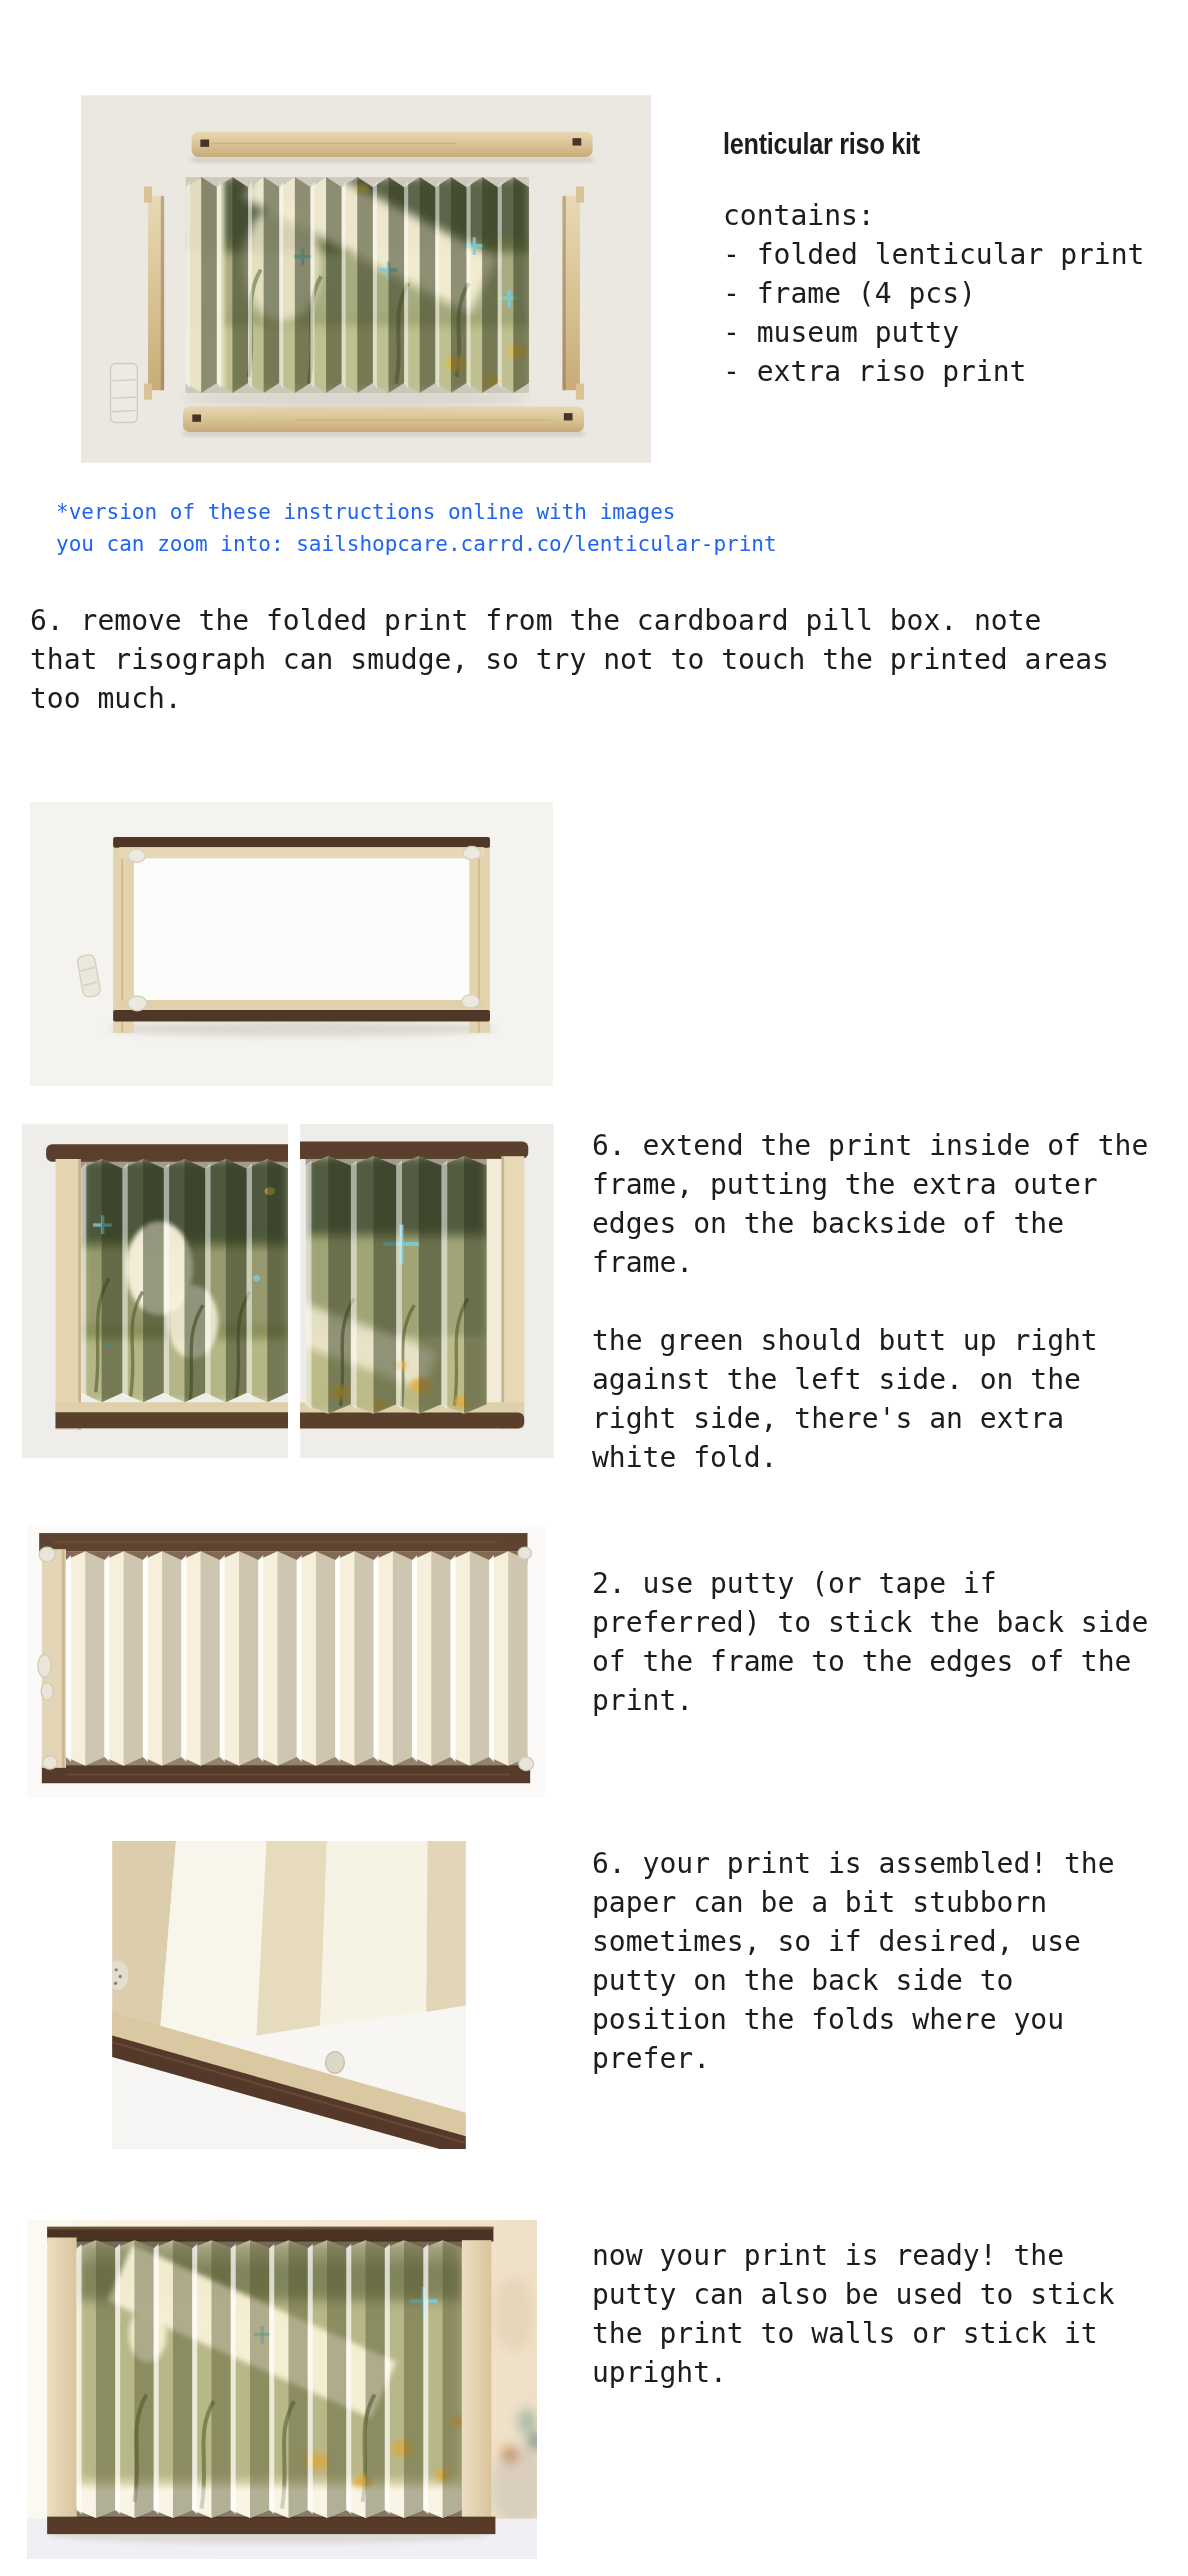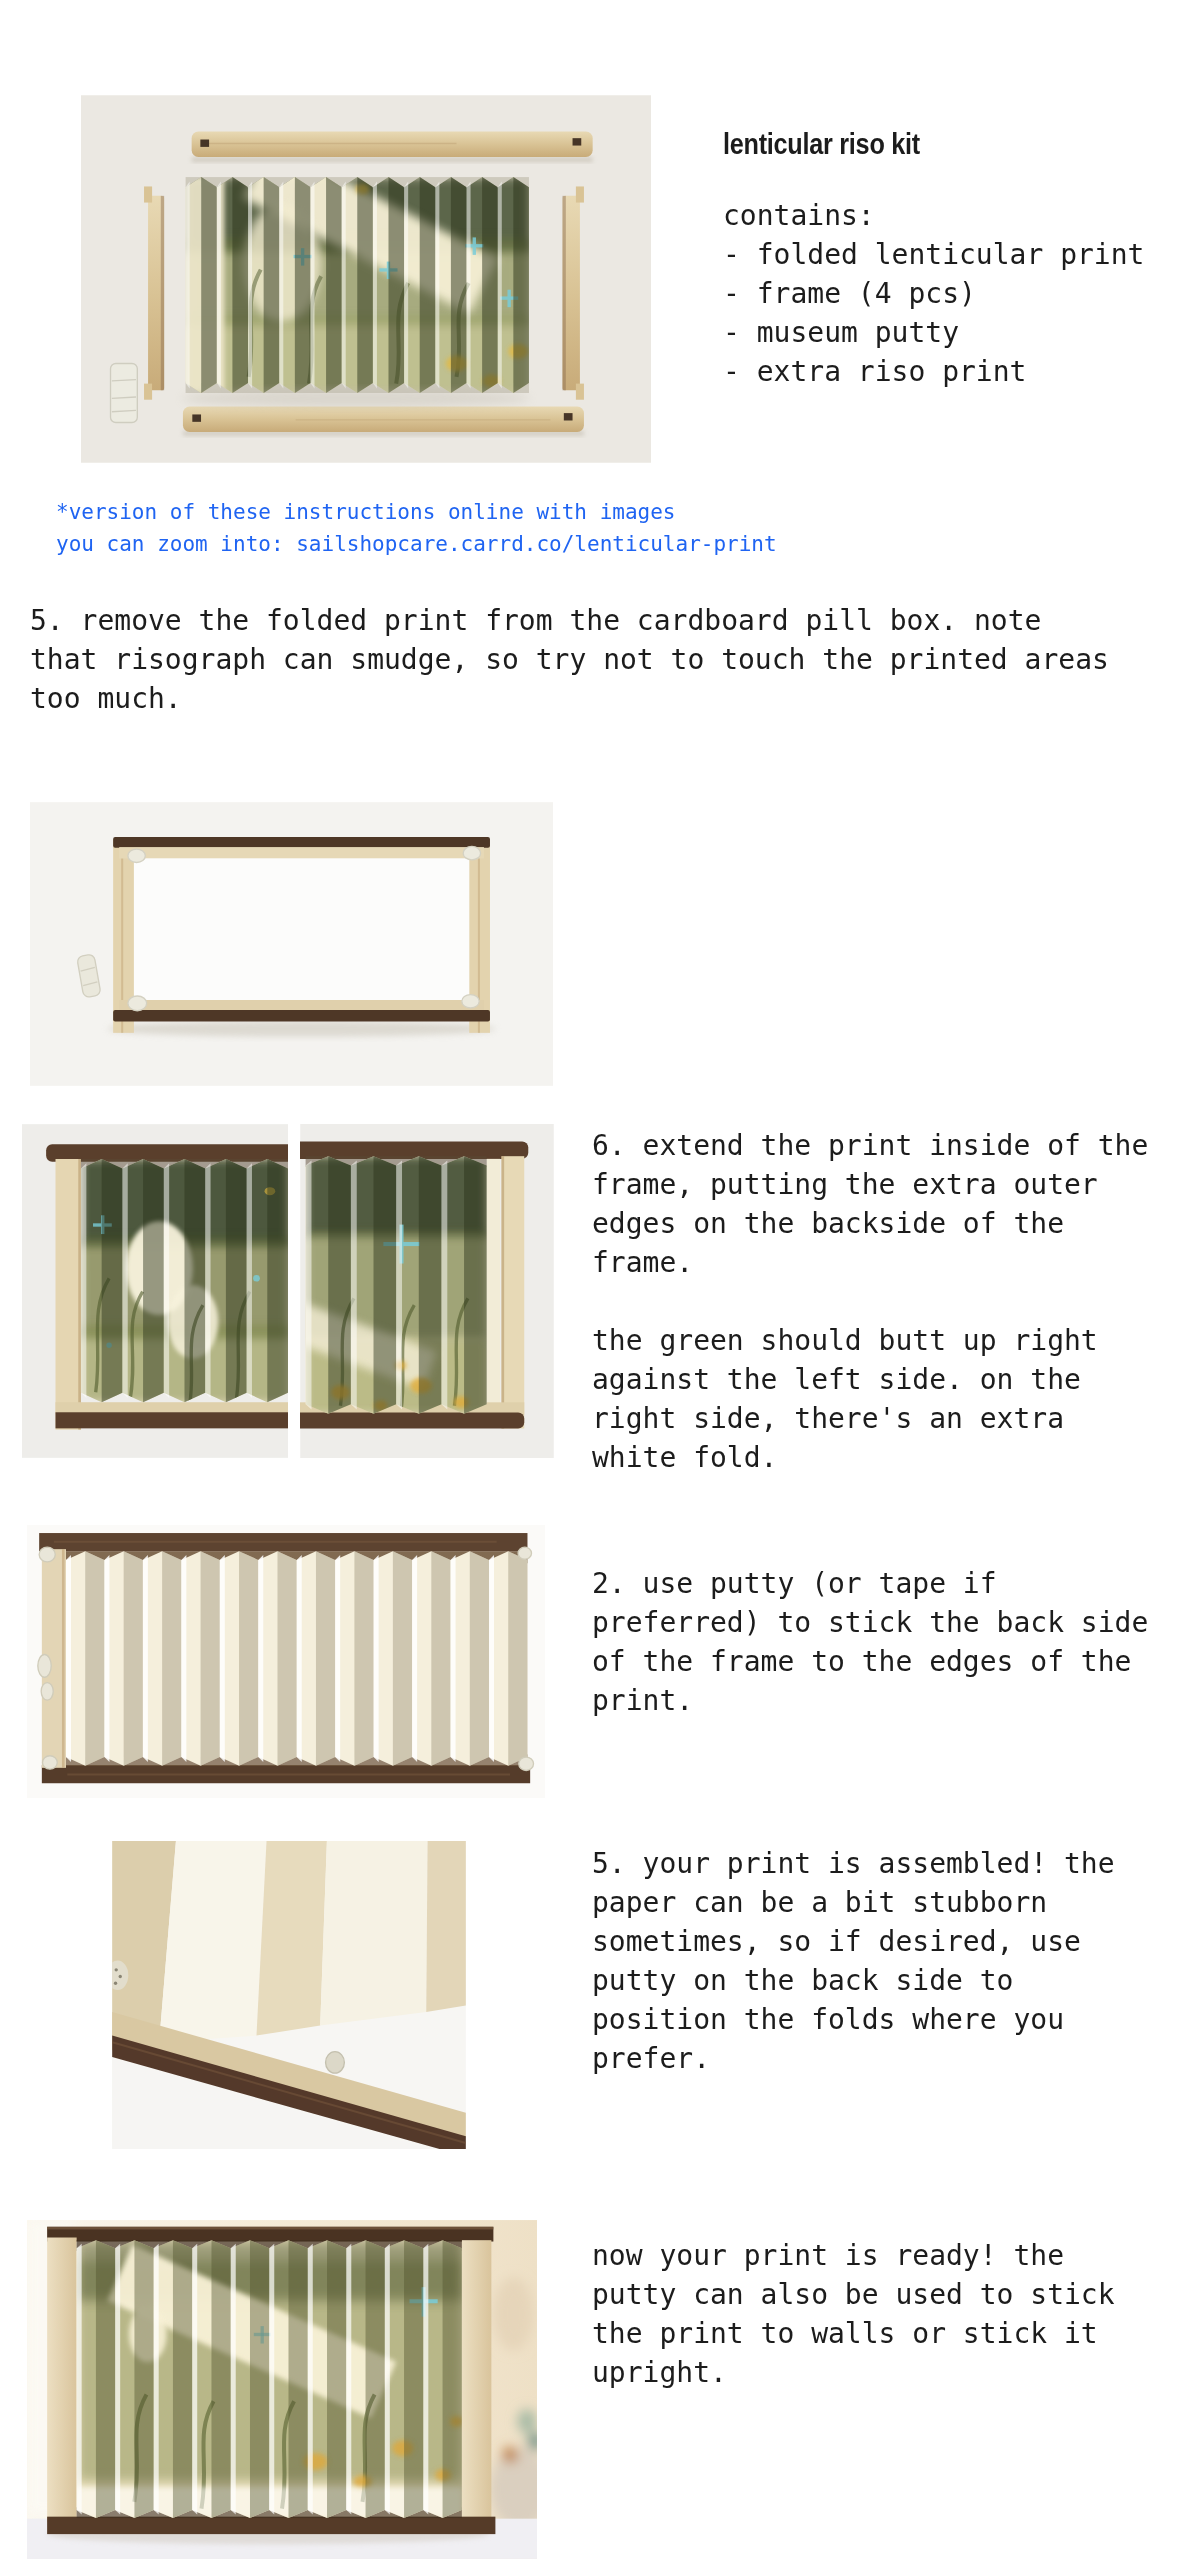--- a/index.html
+++ b/index.html
@@ -136,21 +136,21 @@
   <h1 class="abs title" style="left:723px;top:108px">lenticular riso kit</h1>
   <div class="abs mono" style="left:723px;top:196px">contains:
 - folded lenticular print
 - frame (4 pcs)
 - museum putty
 - extra riso print</div>
 
   <a class="abs note" href="#" style="left:56px;top:496px">*version of these instructions online with images
 you can zoom into: sailshopcare.carrd.co/lenticular-print</a>
 
-  <div class="abs mono" style="left:30px;top:601px">5. remove the folded print from the cardboard pill box. note
+  <div class="abs mono" style="left:30px;top:601px">6. remove the folded print from the cardboard pill box. note
 that risograph can smudge, so try not to touch the printed areas
 too much.</div>
 
   <figure class="abs" style="left:30px;top:802px;width:523px;height:284px" role="img" aria-label="assembled wooden frame with putty on the corners">
     <svg viewBox="0 0 780 423">
       <defs>
           <filter id="soft2" x="-30%" y="-30%" width="160%" height="160%">
             <feGaussianBlur stdDeviation="5"></feGaussianBlur>
           </filter>
         </defs>
@@ -380,21 +380,21 @@
       <ellipse cx="332" cy="330" rx="14" ry="16" fill="#dcd8c8" stroke="#c4c0ae" stroke-width="2"></ellipse>
       <g>
         <ellipse cx="8" cy="200" rx="16" ry="22" fill="#e2ddcc"></ellipse>
         <circle cx="6" cy="192" r="2.5" fill="#8a8574"></circle>
           <circle cx="12" cy="202" r="2.5" fill="#8a8574"></circle>
         <circle cx="5" cy="212" r="2.5" fill="#8a8574"></circle>
       </g>
     </svg>
   </figure>
 
-  <div class="abs mono" style="left:592px;top:1844px">5. your print is assembled! the
+  <div class="abs mono" style="left:592px;top:1844px">6. your print is assembled! the
 paper can be a bit stubborn
 sometimes, so if desired, use
 putty on the back side to
 position the folds where you
 prefer.</div>
 
   <figure class="abs" style="left:27px;top:2220px;width:510px;height:339px" role="img" aria-label="finished lenticular print standing upright">
     <svg viewBox="0 0 760 505">
       <defs>
         <linearGradient id="warm6" x1="0" y1="0" x2="1" y2="0">

